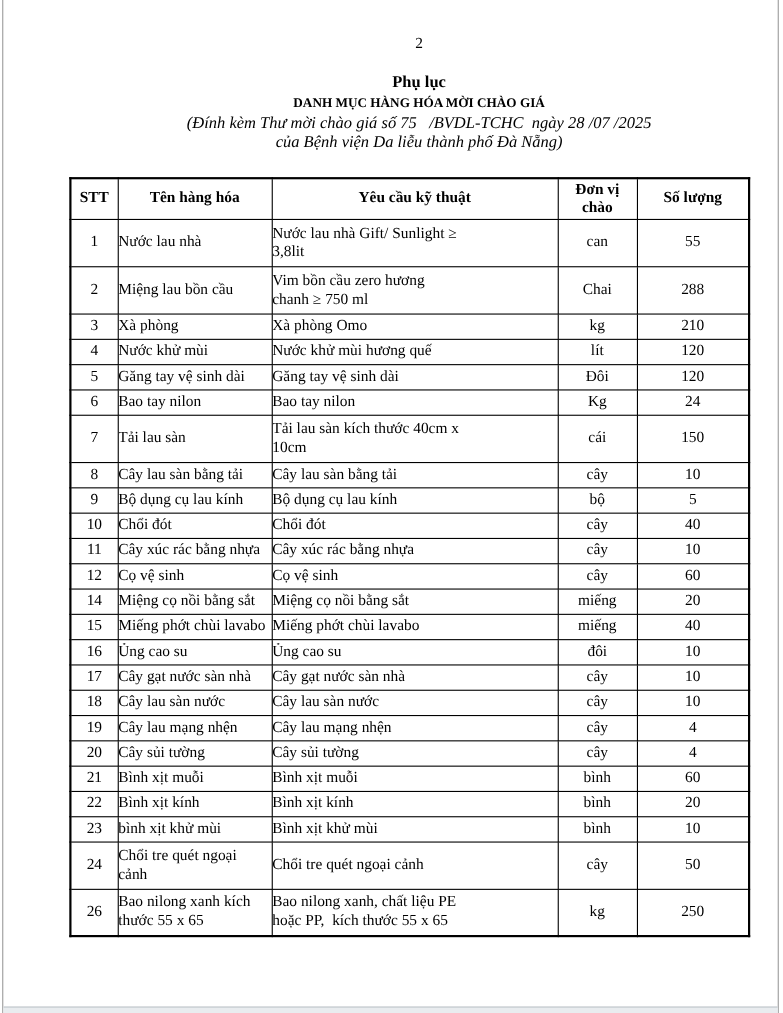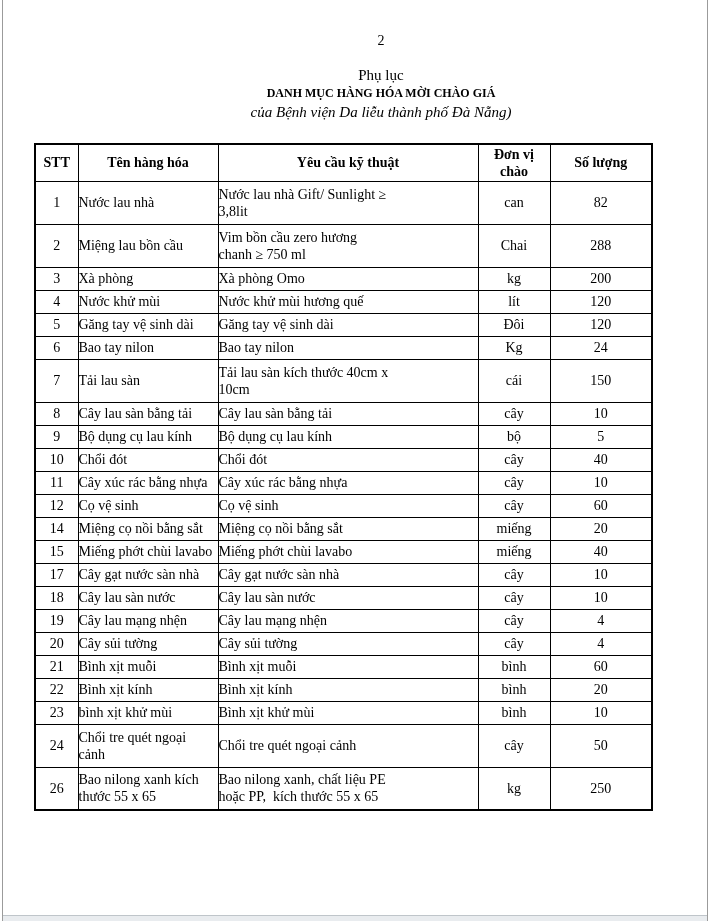--- a/index.html
+++ b/index.html
@@ -25,36 +25,36 @@
     width:650px;
     text-align:center;
   }
   .pagenum{
     font-size:14px;
     line-height:16px;
     margin-bottom:17px;
   }
   .subtitle{
     font-size:15px;
-    font-weight:normal;
+    font-weight:bold;
     line-height:18px;
   }
   .title{
     font-size:12px;
     font-weight:bold;
     line-height:19px;
   }
   .note{
     font-size:15px;
     font-style:italic;
     line-height:18px;
     white-space:pre;
   }
   table.goods{
-    margin:22px 0 0 31px;
+    margin:22px 0 0 60px;
     width:617px;
     border-collapse:collapse;
     table-layout:fixed;
     border:2px solid #000;
   }
   table.goods th, table.goods td{
     border:1px solid #000;
     overflow:hidden;
     vertical-align:middle;
     padding:0;
@@ -90,20 +90,21 @@
 </style>
 </head>
 <body>
 
 <div class="page">
 
   <div class="heading">
     <div class="pagenum">2</div>
     <div class="subtitle">Phụ lục</div>
     <div class="title">DANH MỤC HÀNG HÓA MỜI CHÀO GIÁ</div>
+    <div class="note">(Đính kèm Thư mời chào giá số 75   /BVDL-TCHC  ngày 28 /07 /2025</div>
     <div class="note">của Bệnh viện Da liễu thành phố Đà Nẵng)</div>
   </div>
 
   <table class="goods">
     <colgroup>
       <col style="width:43px">
       <col style="width:140px">
       <col style="width:260px">
       <col style="width:72px">
       <col style="width:102px">
@@ -118,36 +119,36 @@
         <th>Số lượng</th>
       </tr>
     </thead>
     <tbody id="goods-tbody">
         <tr class="h2">
           <td class="c-stt">1</td>
           <td class="c-name">Nước lau nhà</td>
           <td class="c-spec">Nước lau nhà Gift/ Sunlight ≥
 3,8lit</td>
           <td class="c-unit">can</td>
-          <td class="c-qty">82</td>
+          <td class="c-qty">55</td>
         </tr>
         <tr class="h2">
           <td class="c-stt">2</td>
           <td class="c-name">Miệng lau bồn cầu</td>
           <td class="c-spec">Vim bồn cầu zero hương
 chanh ≥ 750 ml</td>
           <td class="c-unit">Chai</td>
           <td class="c-qty">288</td>
         </tr>
         <tr class="h1">
           <td class="c-stt">3</td>
           <td class="c-name">Xà phòng</td>
           <td class="c-spec">Xà phòng Omo</td>
           <td class="c-unit">kg</td>
-          <td class="c-qty">200</td>
+          <td class="c-qty">210</td>
         </tr>
         <tr class="h1">
           <td class="c-stt">4</td>
           <td class="c-name">Nước khử mùi</td>
           <td class="c-spec">Nước khử mùi hương quế</td>
           <td class="c-unit">lít</td>
           <td class="c-qty">120</td>
         </tr>
         <tr class="h1">
           <td class="c-stt">5</td>
@@ -212,20 +213,27 @@
           <td class="c-spec">Miệng cọ nồi bằng sắt</td>
           <td class="c-unit">miếng</td>
           <td class="c-qty">20</td>
         </tr>
         <tr class="h1">
           <td class="c-stt">15</td>
           <td class="c-name">Miếng phớt chùi lavabo</td>
           <td class="c-spec">Miếng phớt chùi lavabo</td>
           <td class="c-unit">miếng</td>
           <td class="c-qty">40</td>
+        </tr>
+        <tr class="h1">
+          <td class="c-stt">16</td>
+          <td class="c-name">Ủng cao su</td>
+          <td class="c-spec">Ủng cao su</td>
+          <td class="c-unit">đôi</td>
+          <td class="c-qty">10</td>
         </tr>
         <tr class="h1">
           <td class="c-stt">17</td>
           <td class="c-name">Cây gạt nước sàn nhà</td>
           <td class="c-spec">Cây gạt nước sàn nhà</td>
           <td class="c-unit">cây</td>
           <td class="c-qty">10</td>
         </tr>
         <tr class="h1">
           <td class="c-stt">18</td>

